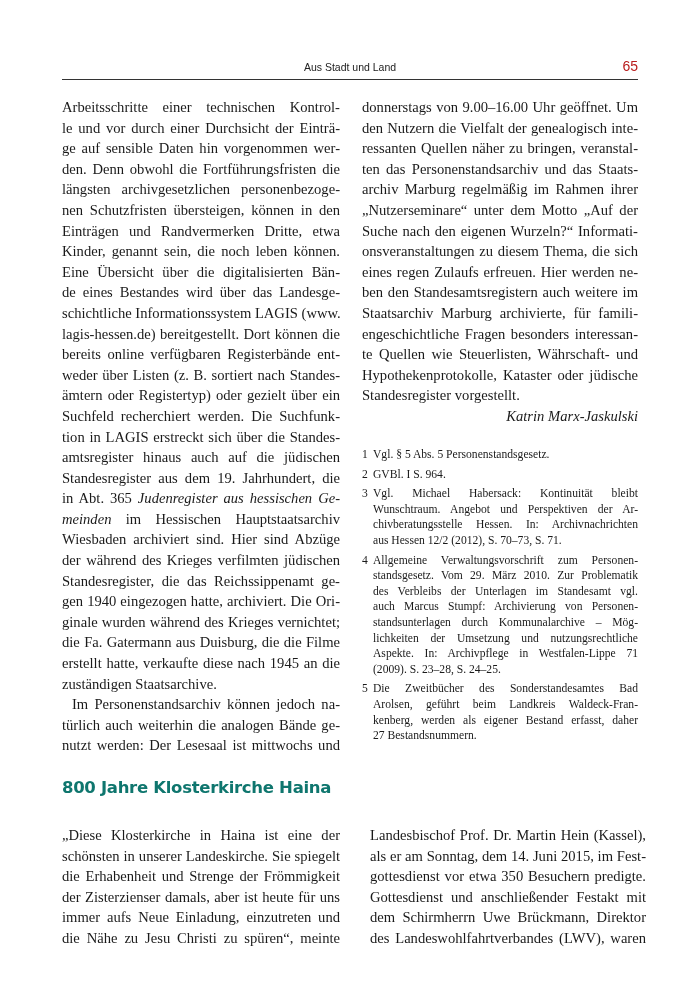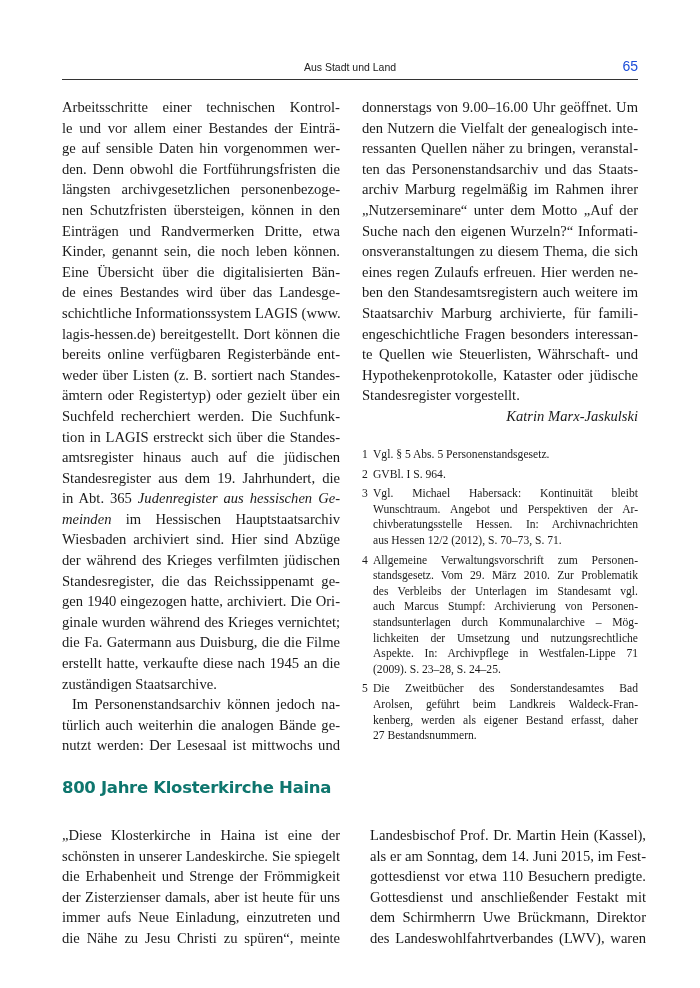--- a/index.html
+++ b/index.html
@@ -1,20 +1,20 @@
 <!DOCTYPE html>
 <html><head>
 <meta charset="utf-8">
 <style>
   html, body { margin: 0; padding: 0; background: #ffffff; }
   body { width: 700px; height: 988px; position: relative; overflow: hidden; color: #1a1a1a; }
   .page { position: absolute; left: 0; top: 9px; width: 700px; height: 988px; }
   .running-head { position: absolute; left: 62px; top: 48px; width: 576px; height: 22px; font-family: "Liberation Sans", sans-serif; }
   .running-title { position: absolute; left: 0; width: 576px; text-align: center; top: 4px; font-size: 10.5px; letter-spacing: 0; color: #222; }
-  .page-number { position: absolute; right: 0; top: 1px; font-size: 14px; color: #1d4ed8; }
+  .page-number { position: absolute; right: 0; top: 1px; font-size: 14px; color: #b91c1c; }
   .head-rule { position: absolute; left: 62px; top: 70px; width: 576px; height: 0; border-top: 1px solid #333; }
   .col { position: absolute; font-family: Liberation Serif, serif; font-size: 14.6px; line-height: 20.6px; text-align: justify; }
   .col-left { left: 62px; top: 88px; width: 278px; }
   .col-right { left: 362px; top: 88px; width: 276px; }
   .line { display: block; text-align: justify; text-align-last: justify; white-space: nowrap; height: 20.6px; overflow: visible; }
   .line.last { text-align-last: left; }
   .line.indent { padding-left: 10px; }
   em, .ital { font-style: italic; }
   .author { display: block; text-align: right; font-style: italic; height: 20.6px; }
   .footnotes { position: absolute; left: 362px; top: 438px; width: 276px; font-family: "Liberation Serif", serif; font-size: 11.6px; line-height: 15.6px; }
@@ -32,21 +32,21 @@
 <div class="page">
 
   <div class="running-head">
     <span class="running-title">Aus Stadt und Land</span>
     <span class="page-number">65</span>
   </div>
   <div class="head-rule"></div>
 
   <div class="col col-left">
     <span class="line">Arbeitsschritte einer technischen Kontrol-</span>
-    <span class="line">le und vor allem einer Bestandes der Einträ-</span>
+    <span class="line">le und vor durch einer Durchsicht der Einträ-</span>
     <span class="line">ge auf sensible Daten hin vorgenommen wer-</span>
     <span class="line">den. Denn obwohl die Fortführungsfristen die</span>
     <span class="line">längsten archivgesetzlichen personenbezoge-</span>
     <span class="line">nen Schutzfristen übersteigen, können in den</span>
     <span class="line">Einträgen und Randvermerken Dritte, etwa</span>
     <span class="line">Kinder, genannt sein, die noch leben können.</span>
     <span class="line">Eine Übersicht über die digitalisierten Bän-</span>
     <span class="line">de eines Bestandes wird über das Landesge-</span>
     <span class="line">schichtliche Informationssystem LAGIS (www.</span>
     <span class="line">lagis-hessen.de) bereitgestellt. Dort können die</span>
@@ -134,19 +134,19 @@
     <span class="line">schönsten in unserer Landeskirche. Sie spiegelt</span>
     <span class="line">die Erhabenheit und Strenge der Frömmigkeit</span>
     <span class="line">der Zisterzienser damals, aber ist heute für uns</span>
     <span class="line">immer aufs Neue Einladung, einzutreten und</span>
     <span class="line">die Nähe zu Jesu Christi zu spüren“, meinte</span>
   </div>
 
   <div class="col col-right2">
     <span class="line">Landesbischof Prof. Dr. Martin Hein (Kassel),</span>
     <span class="line">als er am Sonntag, dem 14. Juni 2015, im Fest-</span>
-    <span class="line">gottesdienst vor etwa 110 Besuchern predigte.</span>
+    <span class="line">gottesdienst vor etwa 350 Besuchern predigte.</span>
     <span class="line">Gottesdienst und anschließender Festakt mit</span>
     <span class="line">dem Schirmherrn Uwe Brückmann, Direktor</span>
     <span class="line">des Landeswohlfahrtverbandes (LWV), waren</span>
   </div>
 
 </div>
 
 </body></html>

